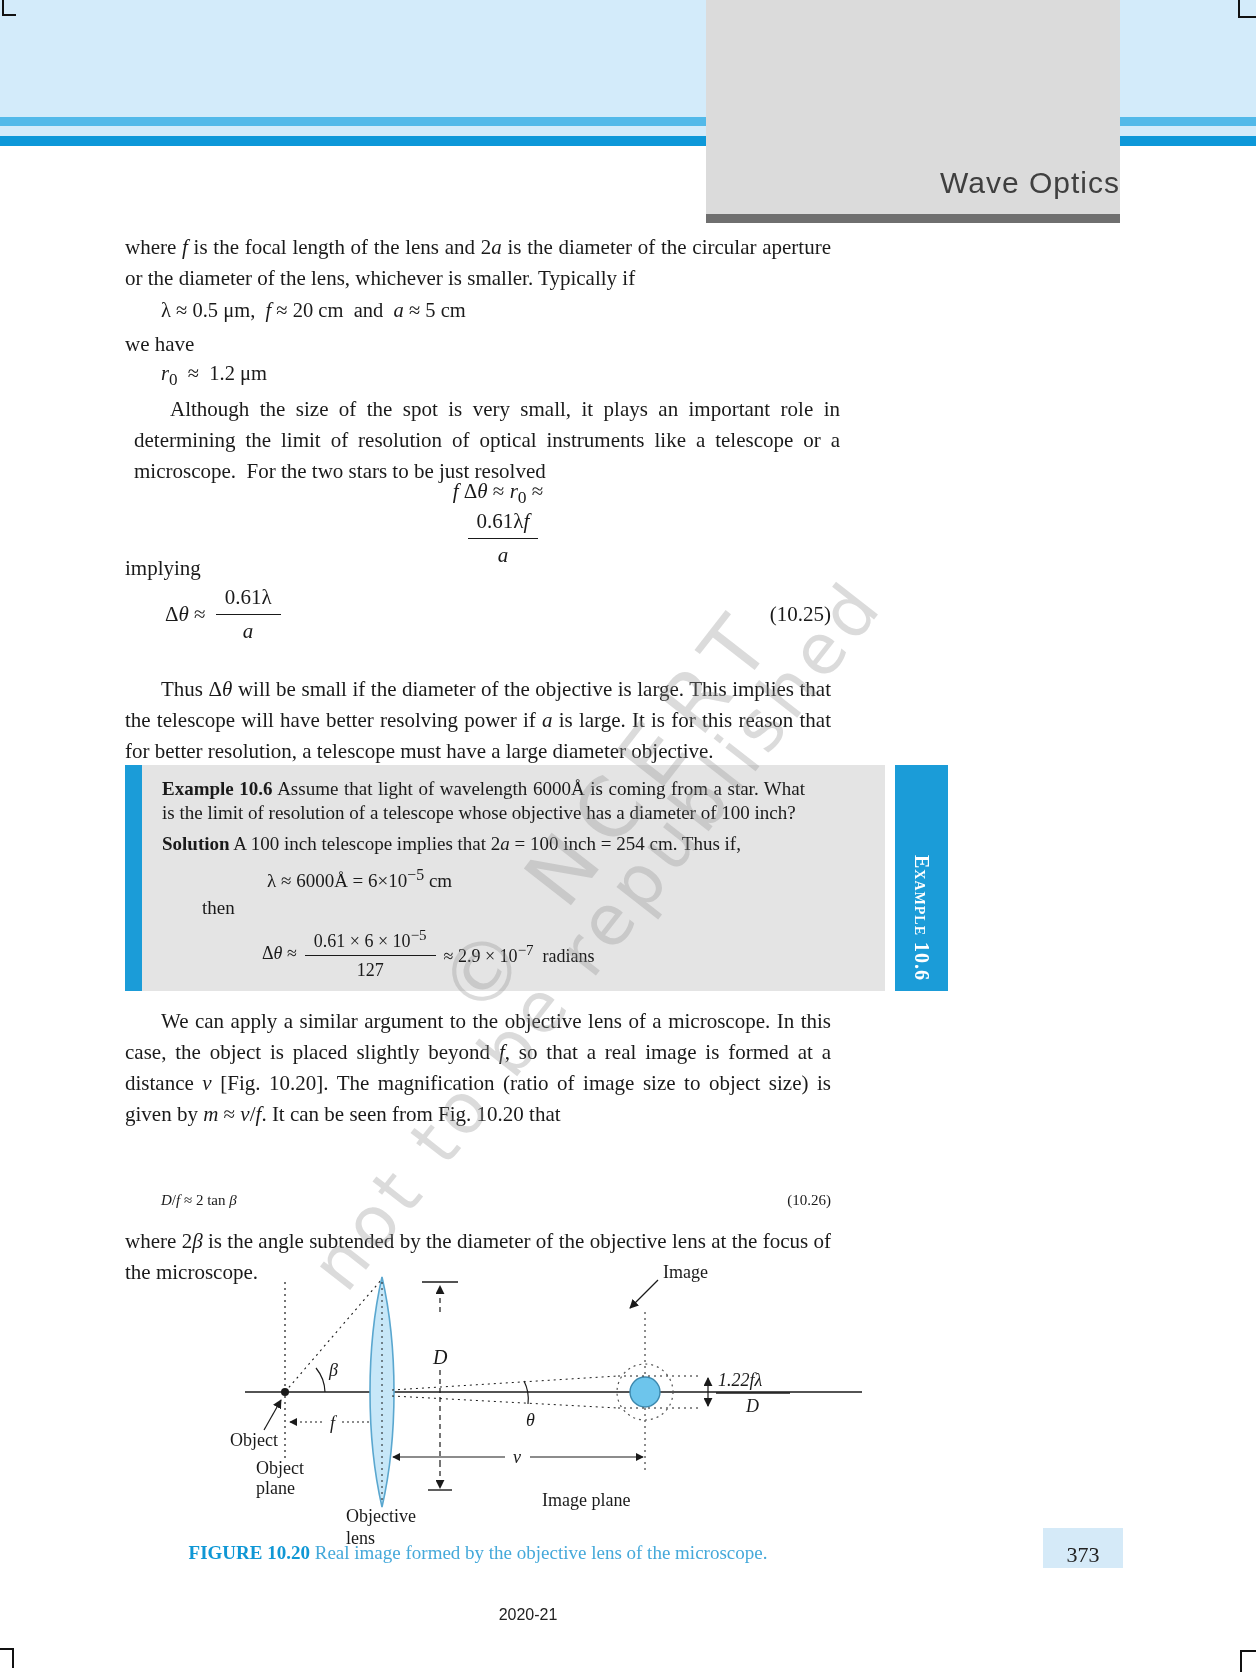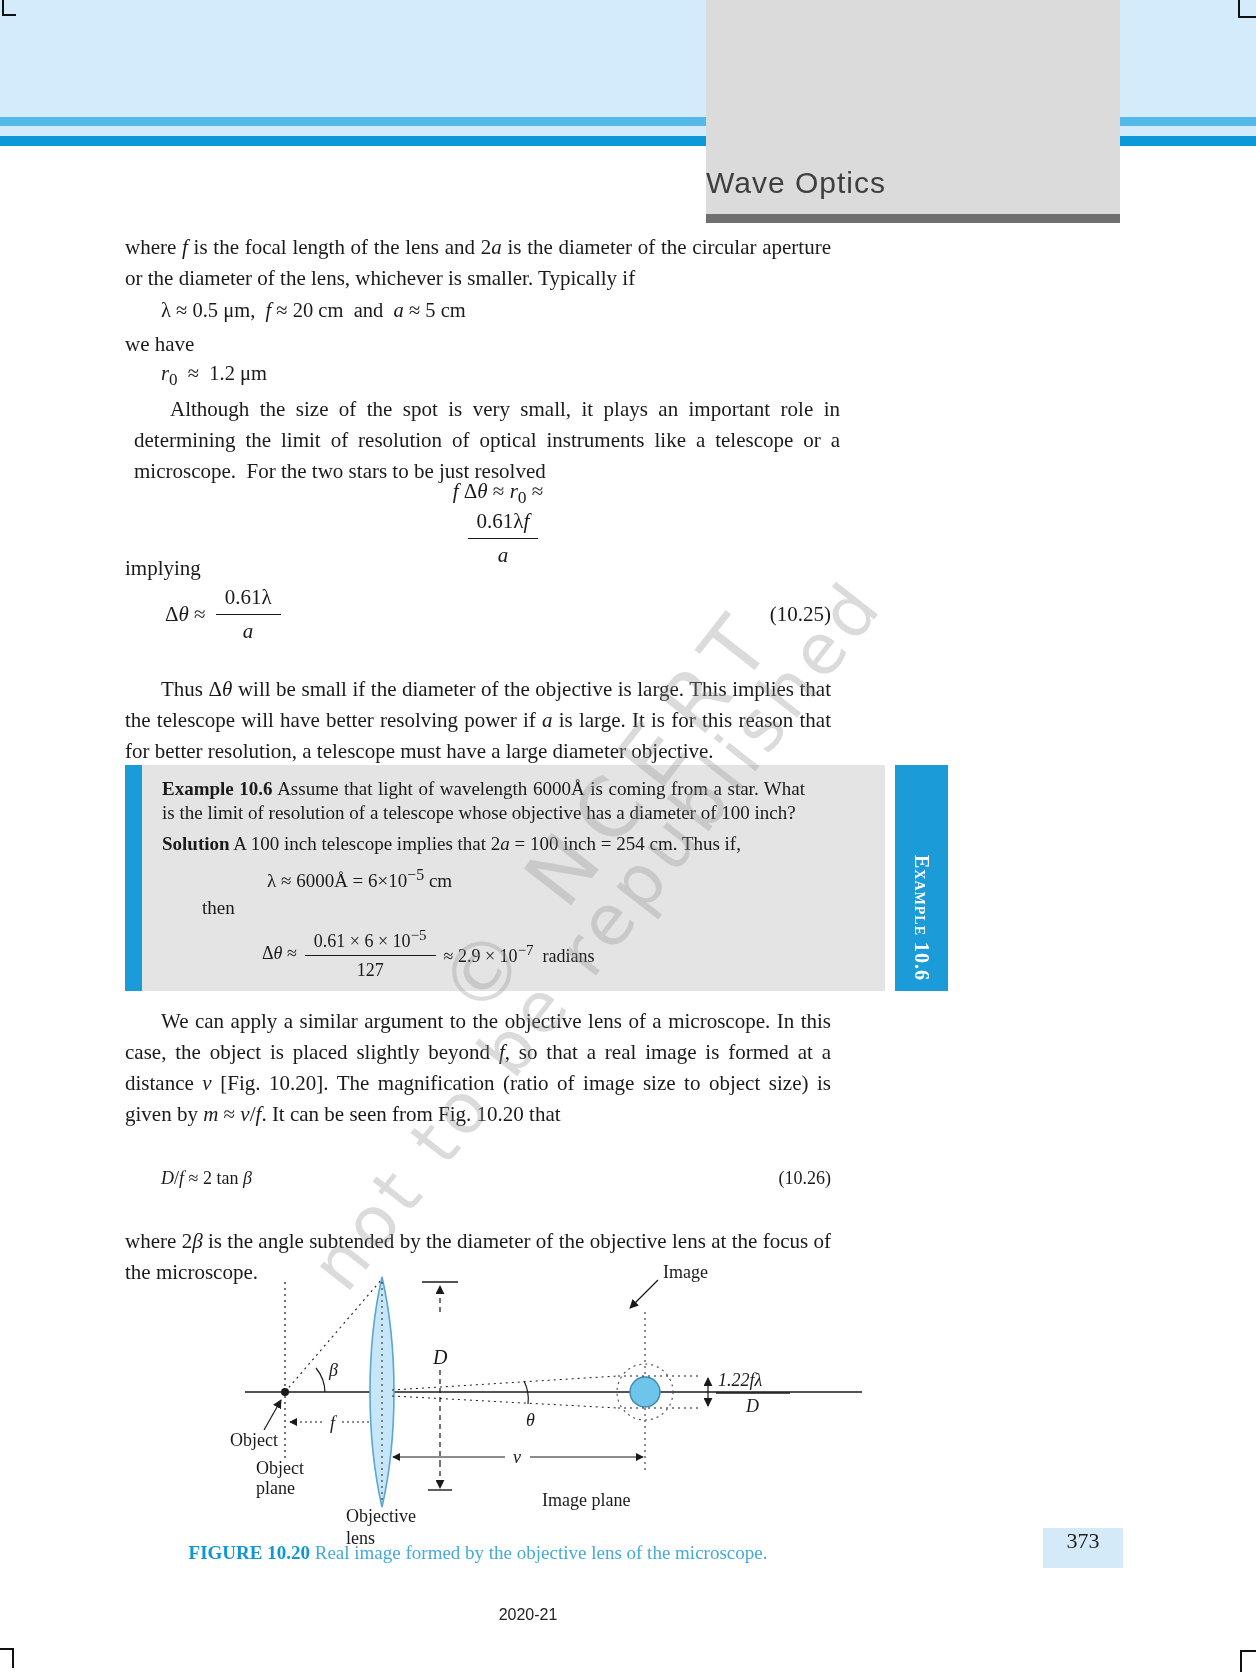--- a/index.html
+++ b/index.html
@@ -5,21 +5,21 @@
   html,body { margin:0; padding:0; background:#fff; }
   .page { position:relative; width:1256px; height:1672px; background:#ffffff; overflow:hidden;
           font-family:"Liberation Serif", serif; color:#1a1a1a; }
   .abs { position:absolute; }
 
   
   .band { left:0; top:0; width:1256px; height:146px; background:#d3ebfa; }
   .stripe-mid { left:0; top:117px; width:1256px; height:9px; background:#52b9e9; }
   .stripe-dark { left:0; top:136px; width:1256px; height:10px; background:#0d98d9; }
   .chapter-box { left:706px; top:0; width:414px; height:214px; background:#dbdbdb;
-                 border-bottom:9px solid #6f6f6f; display:flex; align-items:flex-end; justify-content:flex-start; }
+                 border-bottom:9px solid #6f6f6f; display:flex; align-items:flex-end; justify-content:flex-end; }
   .chapter-title { font-family:"Liberation Sans", sans-serif; font-size:30px; color:#3f3f3f;
                    letter-spacing:1px; padding-bottom:14px; font-weight:400; }
 
   
   .col { left:125px; width:706px; font-size:21px; line-height:31px; text-align:justify; }
   .indent { text-indent:36px; }
   .eqline { left:125px; width:706px; font-size:20.5px; padding-left:36px; box-sizing:border-box; }
   .eqrow { left:125px; width:706px; display:flex; align-items:center; font-size:21px; box-sizing:border-box; }
   .frac { display:inline-block; text-align:center; line-height:27px; }
   .frac .num { display:block; padding:0 9px 3px; border-bottom:1.6px solid #1a1a1a; }
@@ -42,21 +42,21 @@
 
   
   .figure-svg { left:230px; top:1252px; }
   .fig-label { font-size:18px; fill:#1a1a1a; }
   .fig-ital { font-style:italic; }
   .caption { left:125px; top:1542px; width:706px; text-align:center; font-size:19px; }
   .caption .cap-label { color:#0f97d5; font-weight:bold; }
   .caption .cap-text { color:#45a9da; }
 
   .pagebox { left:1043px; top:1528px; width:80px; height:40px; background:#d5eaf8;
-             display:flex; align-items:flex-start; justify-content:center; font-size:22px; color:#222; }
+             display:flex; align-items:flex-end; justify-content:center; font-size:22px; color:#222; }
   .footer { left:0; top:1606px; width:1056px; text-align:center;
             font-family:"Liberation Sans", sans-serif; font-size:16px; color:#222; }
 
   
   .wm { position:absolute; font-family:"DejaVu Sans", sans-serif; color:rgba(145,145,145,0.33);
         white-space:nowrap; pointer-events:none; z-index:6; transform-origin:0 0; }
   .wm1 { left:420px; top:975px; font-size:82px; letter-spacing:16px; transform:rotate(-52deg); }
   .wm2 { left:295px; top:1255px; font-size:70px; letter-spacing:6px; transform:rotate(-52deg); }
 
   
@@ -116,21 +116,21 @@
         <span class="num">0.61 × 6 × 10<sup>−5</sup></span>
         <span class="den">127</span>
       </span>
       <span>≈ 2.9 × 10<sup>−7</sup> &nbsp;radians</span>
     </div>
   </div>
   <div class="abs example-tab">Example 10.6</div>
 
   <div class="abs col indent" style="top:1006px;">We can apply a similar argument to the objective lens of a microscope. In this case, the object is placed slightly beyond <i>f</i>, so that a real image is formed at a distance <i>v</i> [Fig. 10.20]. The magnification (ratio of image size to object size) is given by <i>m</i> ≈ <i>v</i>/<i>f</i>. It can be seen from Fig. 10.20 that</div>
 
-  <div class="abs eqrow" style="top:1168px; padding-left:36px; font-size:18px;">
+  <div class="abs eqrow" style="top:1192px; padding-left:36px; font-size:15px;">
     <span><i>D</i>/<i>f</i> ≈ 2 tan <i>β</i></span>
     <span class="eqnum">(10.26)</span>
   </div>
 
   <div class="abs col" style="top:1226px;">where 2<i>β</i> is the angle subtended by the diameter of the objective lens at the focus of the microscope.</div>
 
   <svg class="abs figure-svg" width="670" height="300" viewBox="0 0 670 300">
     <defs>
       <marker id="ah" viewBox="0 0 10 10" refX="9" refY="5" markerWidth="7.5" markerHeight="7.5" orient="auto-start-reverse">
         <path d="M0,0 L10,5 L0,10 z" fill="#1a1a1a"></path>

